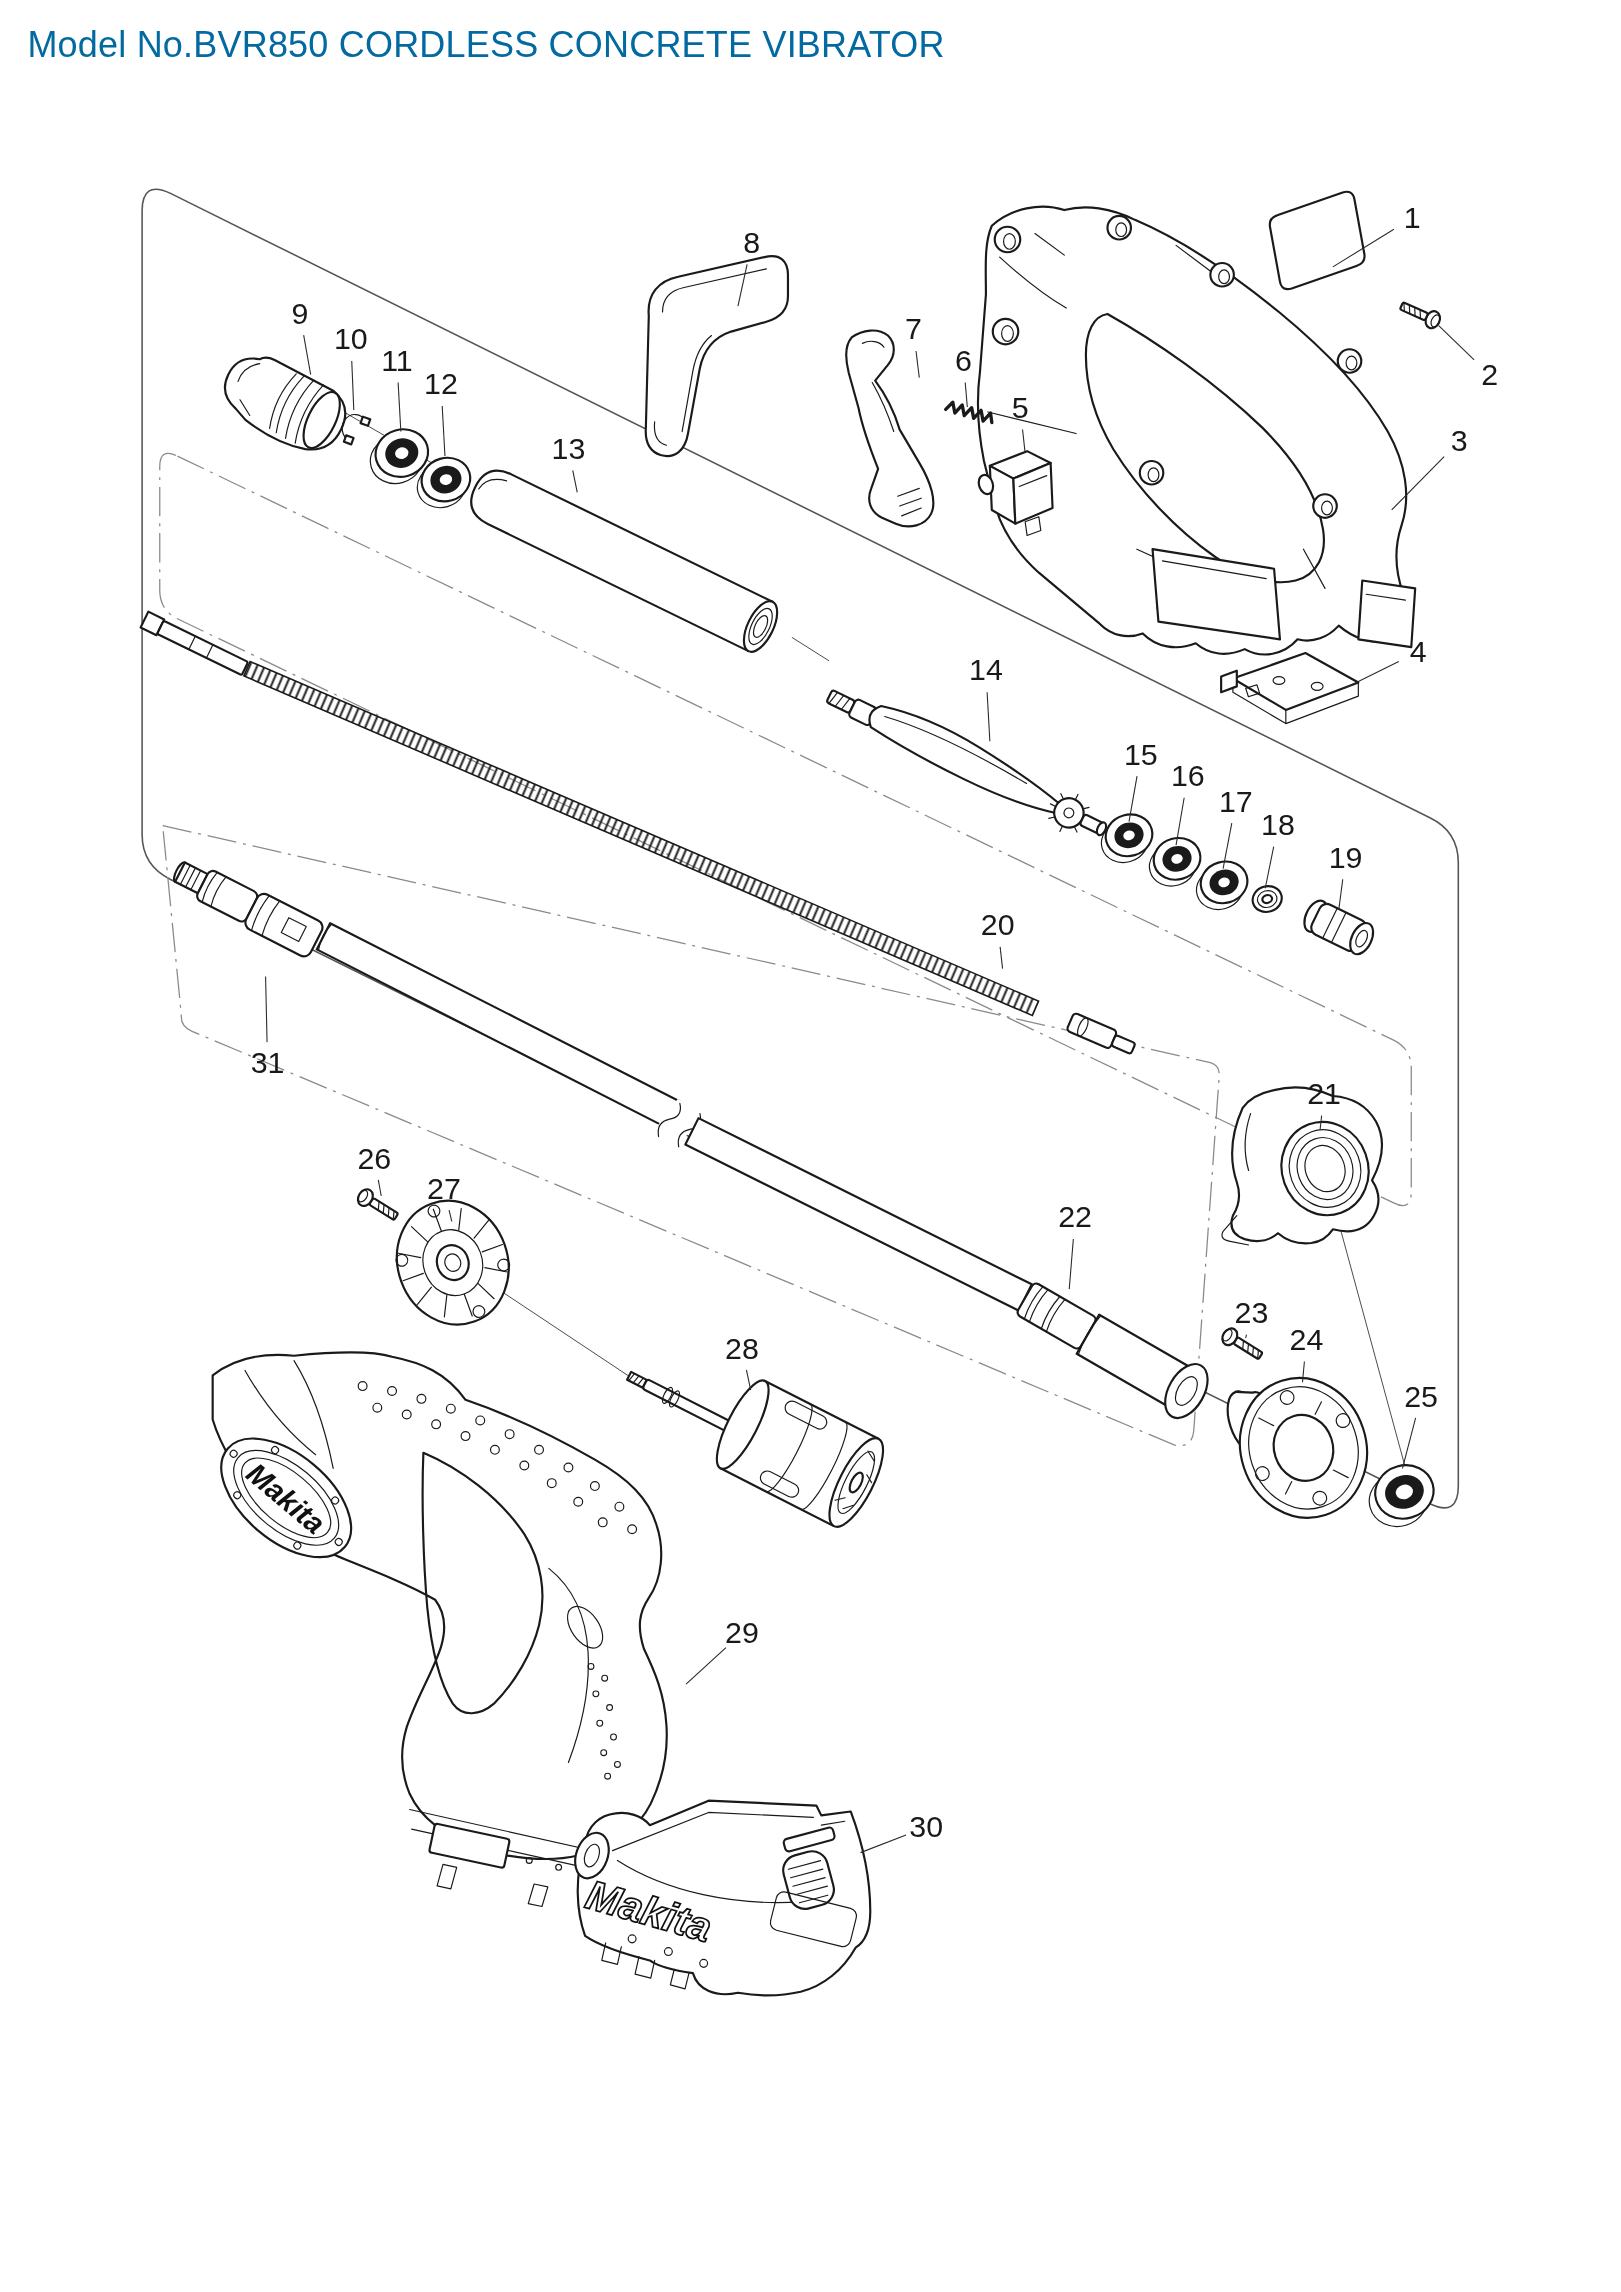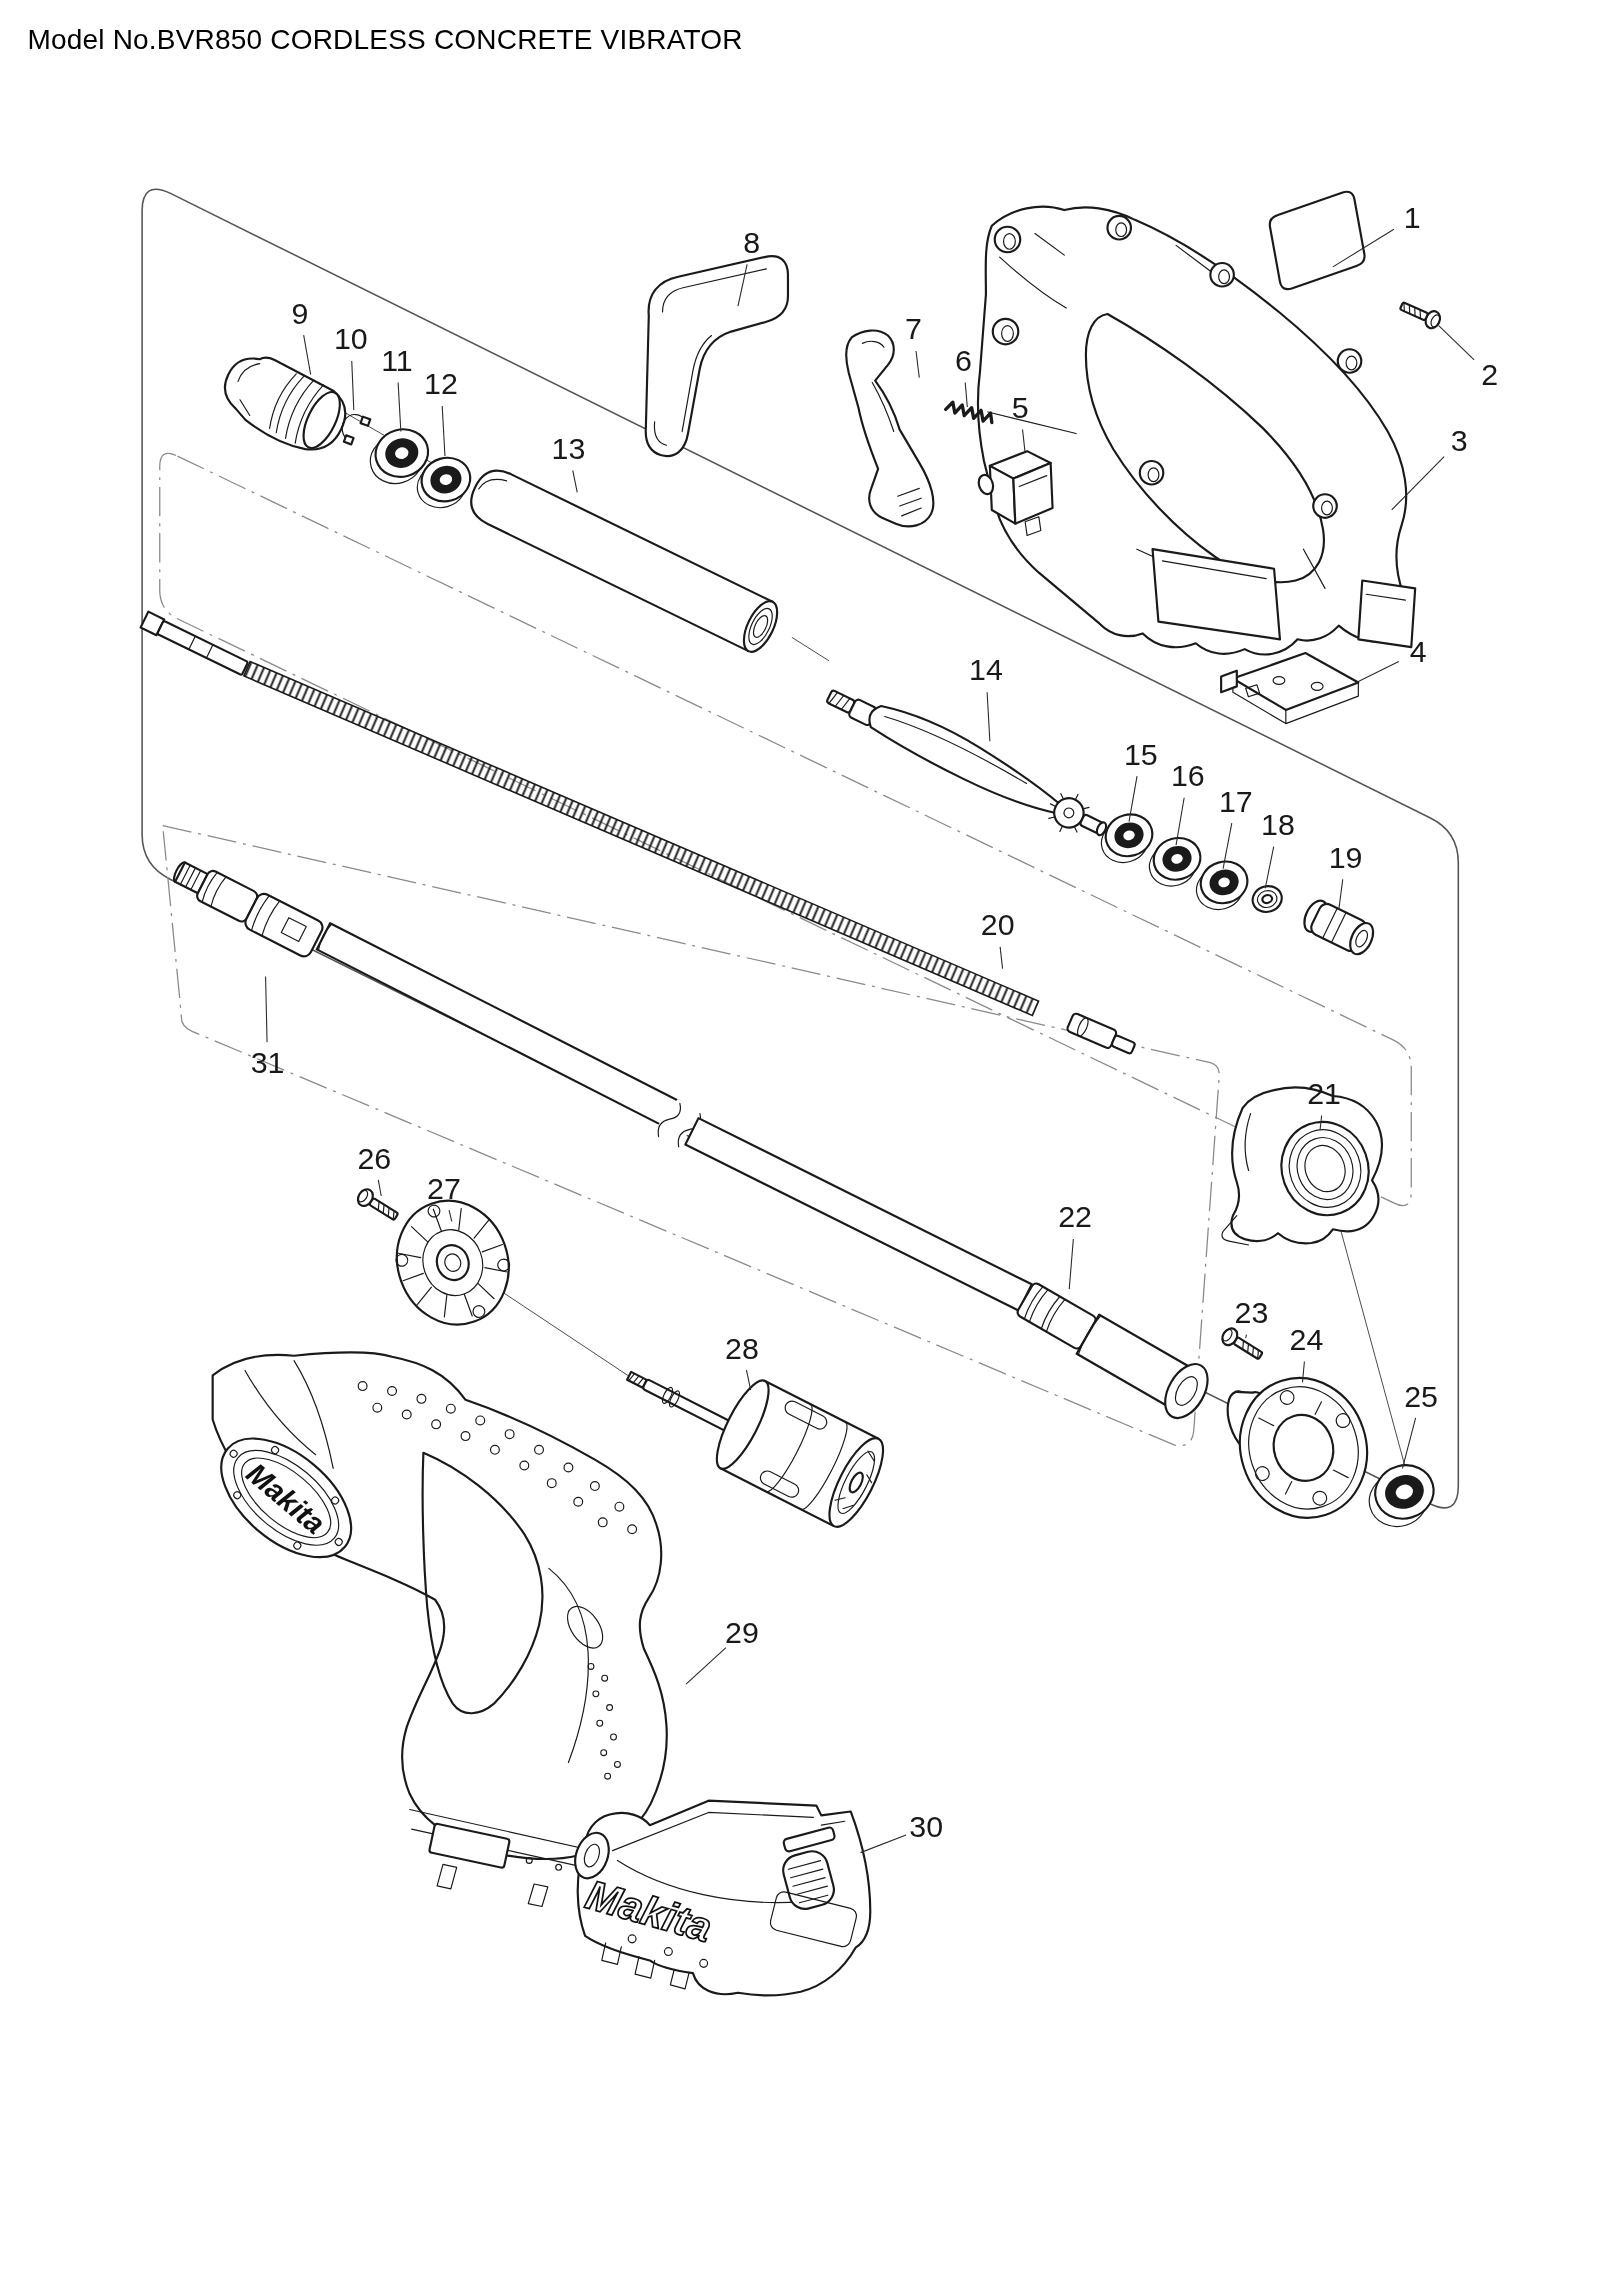--- a/index.html
+++ b/index.html
@@ -1,17 +1,17 @@
 <!DOCTYPE html>
 <html><head>
 <meta charset="utf-8">
 <style>
   html,body{margin:0;padding:0;background:#fff;}
   #page{position:relative;width:1621px;height:2293px;background:#fff;font-family:"Liberation Sans",sans-serif;overflow:hidden;}
-  #title{position:absolute;left:27.4px;top:23.5px;font-size:28px;color:#000000;letter-spacing:0.2px;}
+  #title{position:absolute;left:27.4px;top:23.5px;font-size:36px;color:#0369a1;letter-spacing:0.2px;}
   svg{position:absolute;left:0;top:0;}
   .p{fill:#fff;stroke:#1a1a1a;stroke-width:2.2;stroke-linejoin:round;stroke-linecap:round;}
   .t{fill:none;stroke:#1a1a1a;stroke-width:1.2;stroke-linejoin:round;stroke-linecap:round;}
   .dk{fill:#1a1a1a;stroke:none;}
   .boxsolid{fill:none;stroke:#555;stroke-width:1.6;}
   .boxdash{fill:none;stroke:#8a8a8a;stroke-width:1.3;stroke-dasharray:30 7 3 7;}
   .axis{stroke:#333;stroke-width:.9;fill:none;}
   .lbl{font-size:31px;fill:#191919;}
   .leader{stroke:#2a2a2a;stroke-width:1.1;}
   .logo{font-style:italic;font-weight:bold;}

